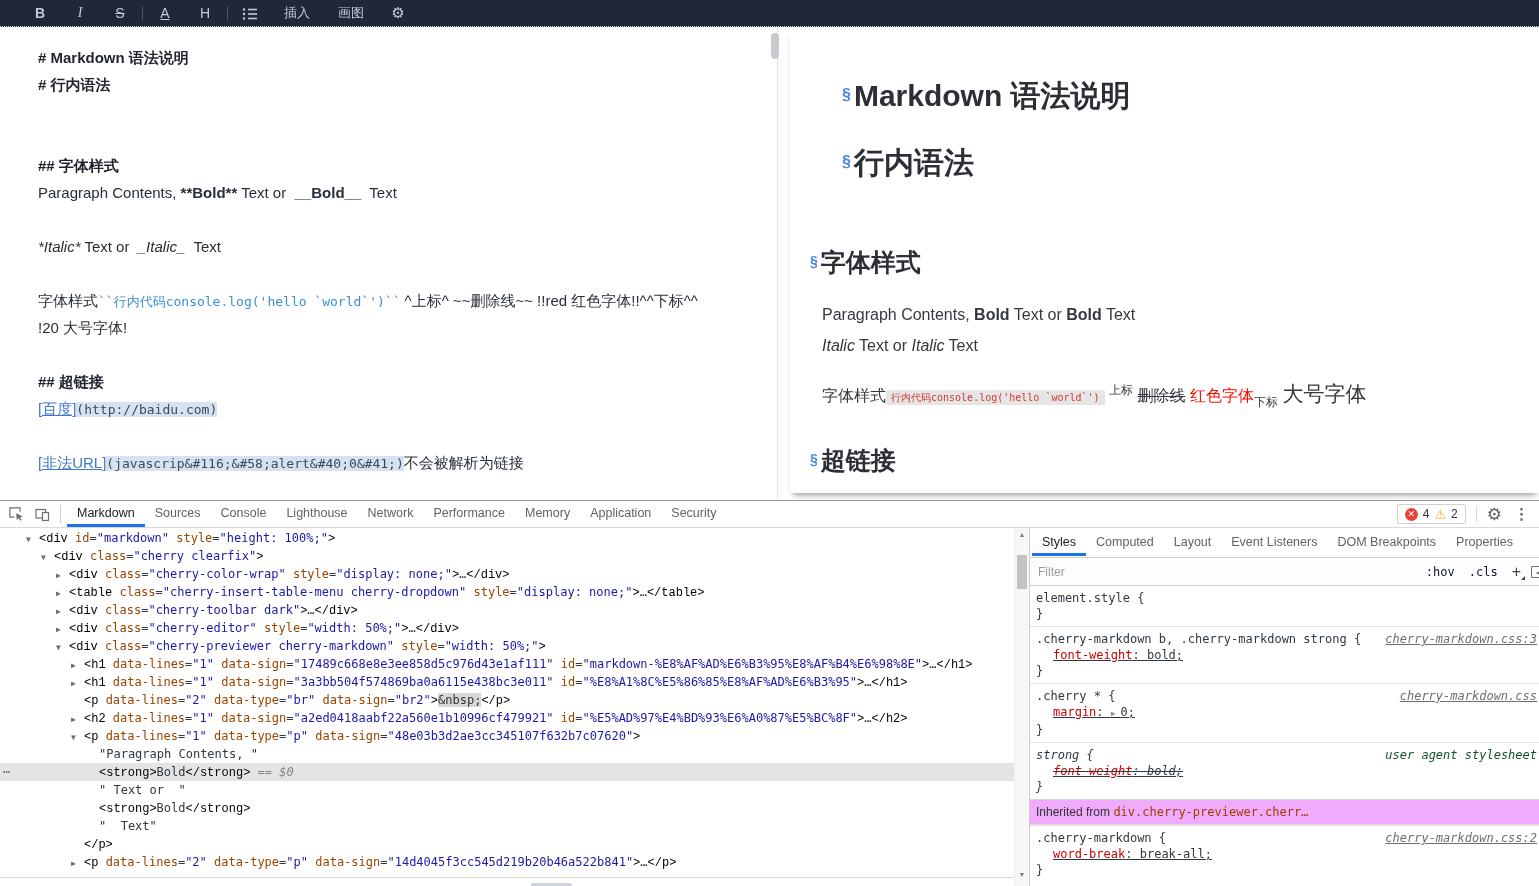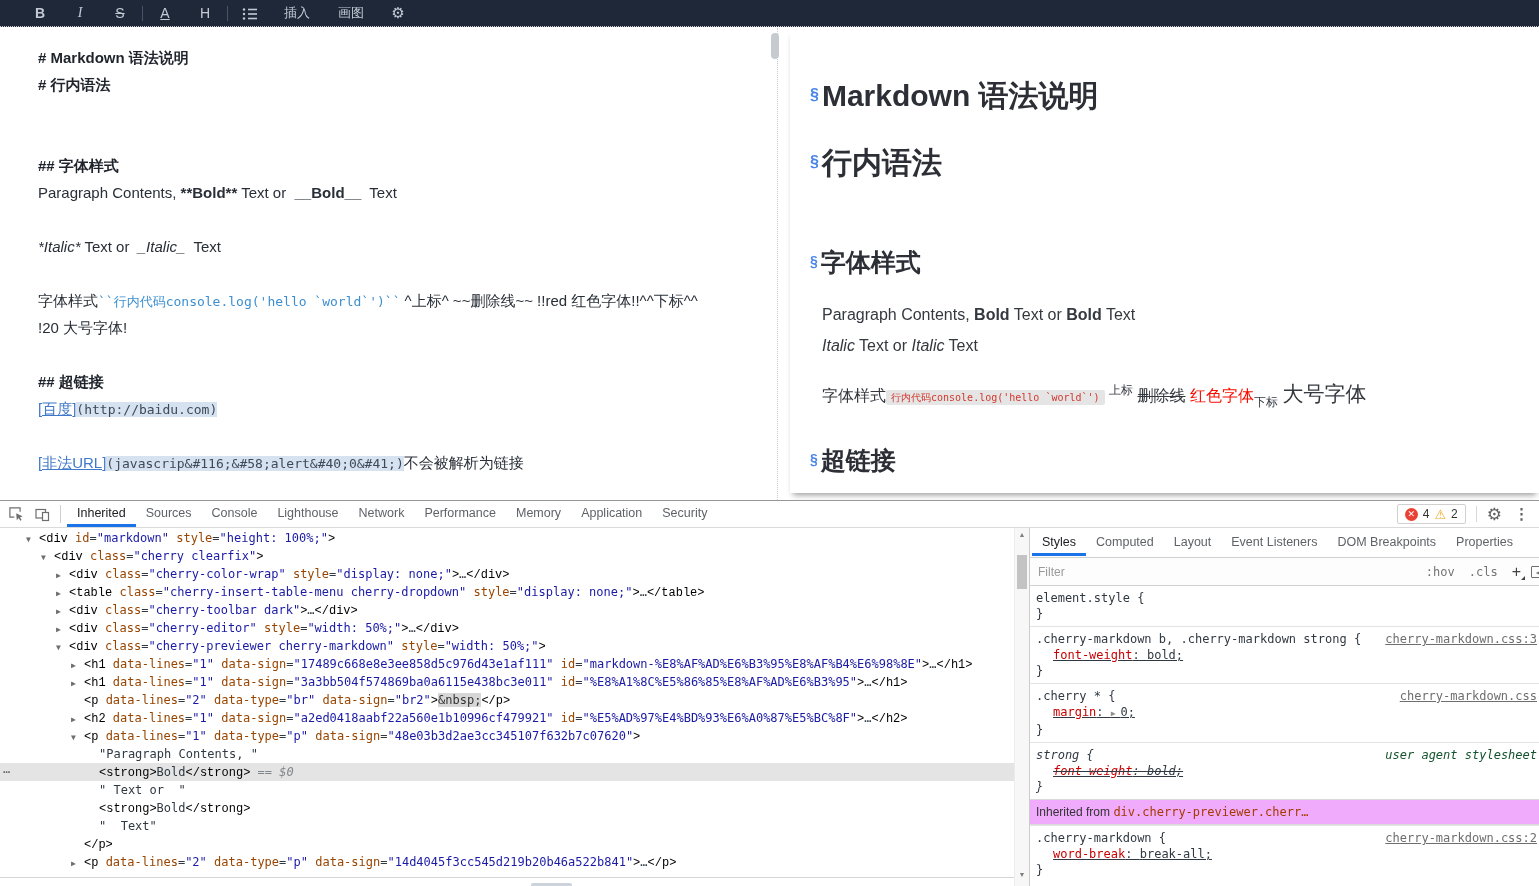--- a/index.html
+++ b/index.html
@@ -31,21 +31,21 @@
   .ed-link{ color:#4078c9; text-decoration:underline; }
   .ed-url { font-family:"DejaVu Sans Mono", monospace; font-size:13px;
             background:#d6e2ef; color:#3c4a59; }
   #editor-scroll-thumb { position:absolute; left:771px; top:33px; width:8px; height:26px;
             background:#c6cbd0; border-radius:4px; z-index:5; }
 
   
   #preview { position:absolute; top:28px; left:790px; right:0; height:465px; background:#fff;
              box-shadow:0 5px 6px -3px rgba(0,0,0,.4); }
   .pv-h1, .pv-h2 { position:absolute; left:20px; font-weight:bold; color:#2c2f36; white-space:nowrap; }
-  .pv-h1 { font-size:30px; }
+  .pv-h1 { font-size:30px;margin-left:32px; }
   .pv-h2 { font-size:25px; }
   .pv-anchor { color:#4a86e8; font-weight:600; margin-right:3px; }
   .pv-h1 .pv-anchor { font-size:16px; vertical-align:6px; }
   .pv-h2 .pv-anchor { font-size:14px; vertical-align:5px; }
   .pv-p { position:absolute; left:32px; font-size:16px; color:#34383f; white-space:nowrap; }
   .pv-b { font-weight:bold; }
   .pv-i { font-style:italic; }
   .pv-code { font-family:"DejaVu Sans Mono", monospace; font-size:10px; background:#e5e5e5;
              color:#d2382e; padding:2px 5px; border-radius:2px; }
   .pv-sup { font-size:12px; vertical-align:7px; }
@@ -99,33 +99,33 @@
   .sc-arrow { position:absolute; left:0; width:100%; text-align:center; font-size:7px; color:#7f7f7f; }
   #sc-up { top:3px; } #sc-down { bottom:8px; }
   #sc-thumb { position:absolute; top:27px; left:2px; width:10px; height:34px; background:#c3c3c3; }
 
   #dt-styles { width:510px; border-left:1px solid #ccc; display:flex; flex-direction:column; }
   #st-tabbar { height:30px; display:flex; align-items:center; border-bottom:1px solid #d0d0d0; padding-left:2px; }
   #st-filter-row { height:28px; display:flex; align-items:center; border-bottom:1px solid #d0d0d0;
                    background:#fdfdfd; padding:0 0 0 8px; overflow:hidden; }
   #st-filter { flex:1; border:none; outline:none; font-size:12px; color:#333; background:transparent; }
   #st-filter::placeholder { color:#9a9a9a; }
-  .st-token { font-family:"DejaVu Sans Mono", monospace; font-size:12px; color:#737373;
+  .st-token { font-family:"DejaVu Sans Mono", monospace; font-size:12px; color:#0f172a;
               margin-right:14px; cursor:pointer; }
   .st-plus { font-size:16px; color:#424242; margin-right:10px; cursor:pointer; position:relative; }
   .st-plus::after { content:""; position:absolute; right:-4px; bottom:1px; border-left:4px solid transparent;
               border-bottom:4px solid #424242; }
   .st-dock-icon { width:14px; height:12px; border:1px solid #6e6e6e; border-radius:1px; flex:none;
               margin-right:-6px; font-size:7px; color:#6e6e6e; text-align:center; line-height:11px; }
   #st-rules { flex:1; overflow:hidden; font-family:"DejaVu Sans Mono", monospace; font-size:12px;
               color:#303942; }
   .st-rule { padding:4px 2px 4px 6px; border-top:1px solid #e3e3e3; line-height:16px; }
   .st-rule:first-child { border-top:none; }
   .st-head { white-space:nowrap; }
-  .st-link { float:right; color:#6e6e6e; text-decoration:underline; white-space:nowrap; cursor:pointer; }
+  .st-link { float:right; color:#6e6e6e; text-decoration:underline; white-space:nowrap; cursor:pointer;font-style:italic; }
   .st-link.ua { font-style:italic; text-decoration:none; color:#14532d; }
   .st-prop { padding-left:17px; white-space:pre;text-decoration:underline; }
   .st-name { color:#c80000; }
   .st-arrow { font-size:8px; color:#909090; }
   .st-struck { text-decoration:line-through; }
   .st-rule.it { font-style:italic; }
   .st-inherited { background:#f0abfc; border-top:1px solid #d9d9d9; border-bottom:1px solid #d9d9d9;
               padding:5px 6px; font-family:"Liberation Sans", sans-serif; color:#333; }
   .st-inherited .node { font-family:"DejaVu Sans Mono", monospace; color:#a33b00; cursor:pointer; }
 </style>
@@ -198,21 +198,21 @@
         </svg>
     </div>
     <div class="dt-icon-btn">
       <svg width="15" height="15" viewBox="0 0 15 15">
           <rect x="1" y="2.5" width="9.5" height="8.5" fill="none" stroke="#6e6e6e" stroke-width="1.2"></rect>
           <rect x="7.5" y="5.5" width="6" height="8" fill="#fff" stroke="#6e6e6e" stroke-width="1.2"></rect>
         </svg>
     </div>
     <div class="dt-tab-sep"></div>
     <div id="dt-tabs" style="display:flex">
-        <div class="dt-tab active">Inherited</div>
+        <div class="dt-tab active">Markdown</div>
         <div class="dt-tab">Sources</div>
         <div class="dt-tab">Console</div>
         <div class="dt-tab">Lighthouse</div>
         <div class="dt-tab">Network</div>
         <div class="dt-tab">Performance</div>
         <div class="dt-tab">Memory</div>
         <div class="dt-tab">Application</div>
         <div class="dt-tab">Security</div>
       </div>
     <div id="dt-tab-right">

